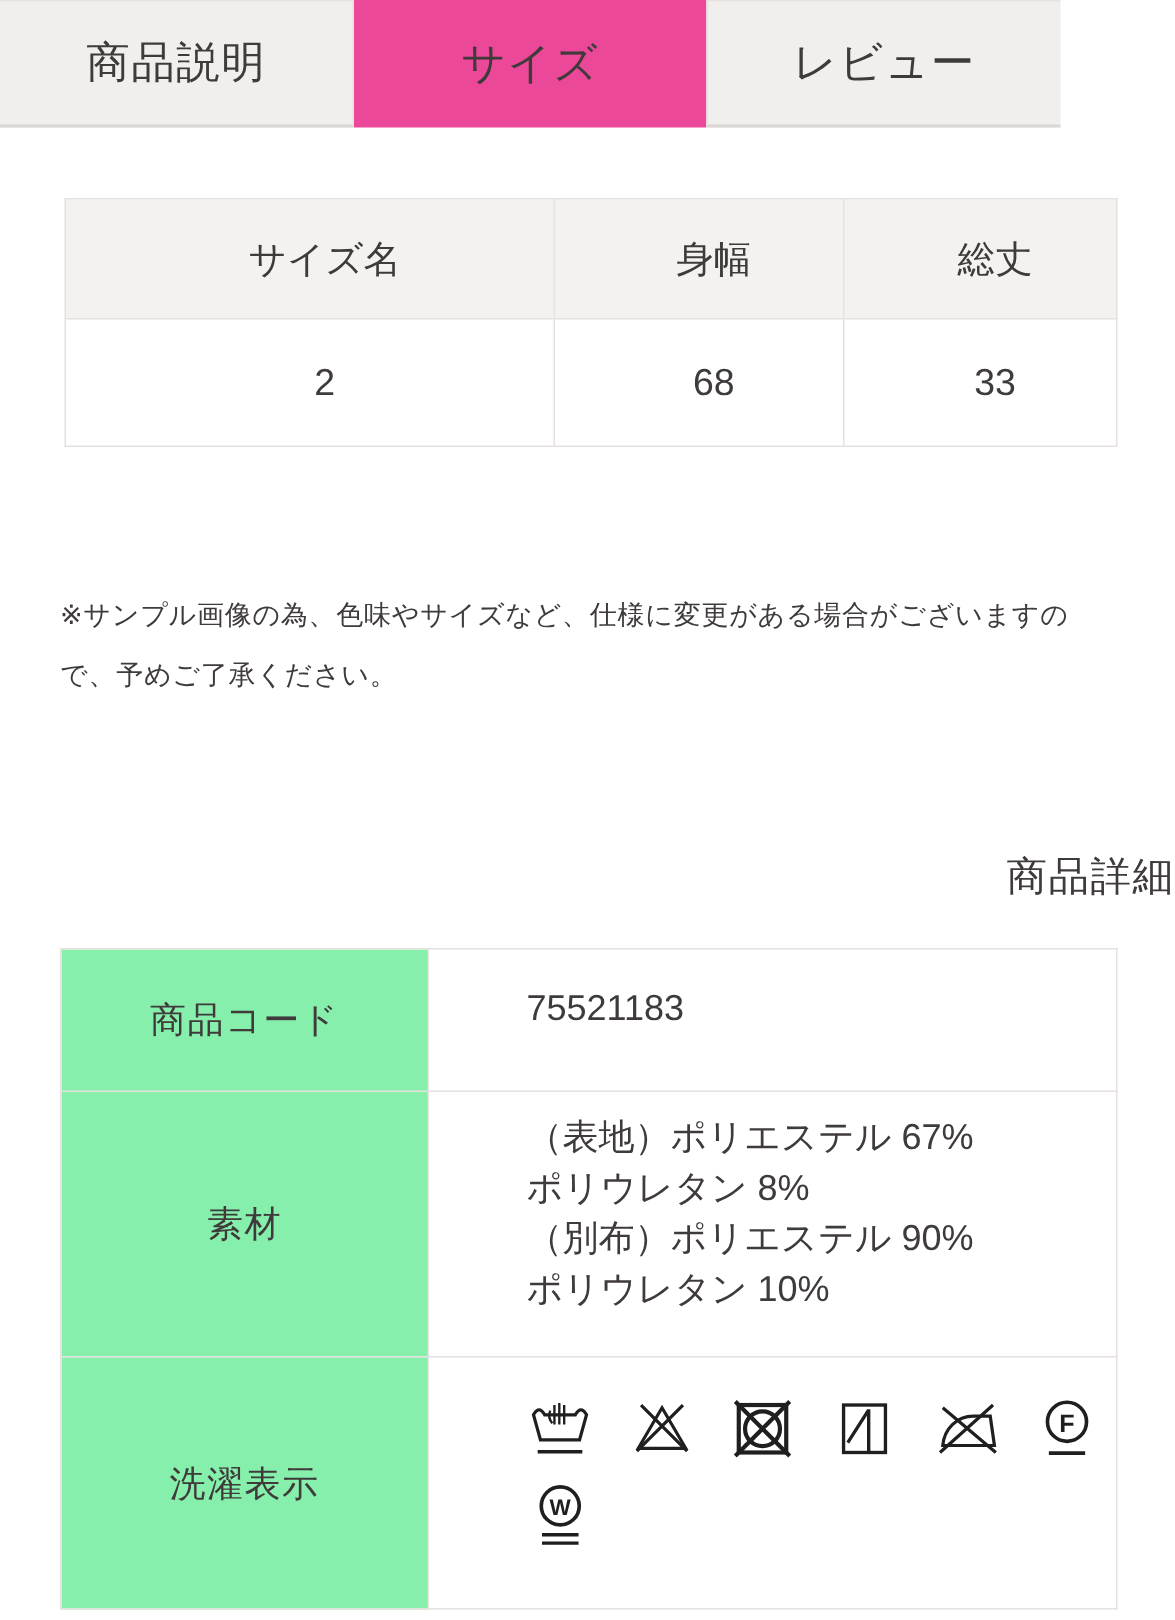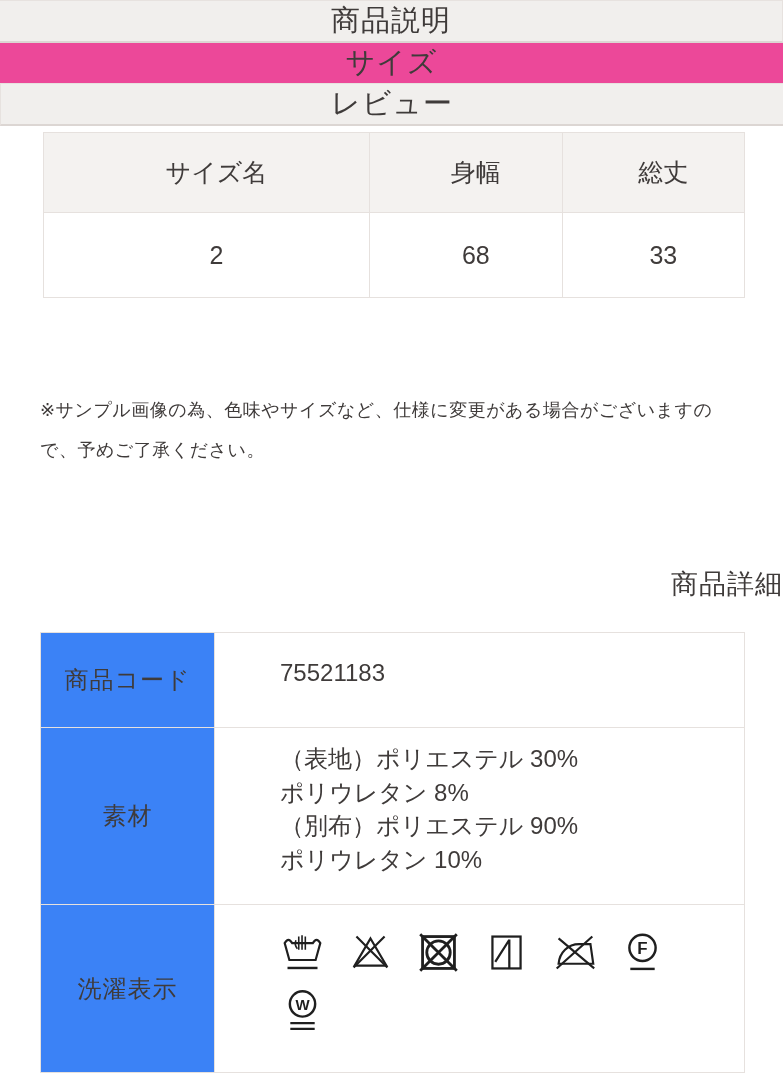--- a/index.html
+++ b/index.html
@@ -11,21 +11,21 @@
     --icon:#1f1f1f;
   }
   *{margin:0;padding:0;box-sizing:border-box;}
   html,body{background:#ffffff;}
   body{
     width:783px;height:1080px;overflow:hidden;
     font-family:"Liberation Sans","DejaVu Sans",sans-serif;
     color:var(--text);
   }
   
-  .tabbar{display:flex;height:85px;width:783px;flex-direction:column;}
+  .tabbar{display:flex;height:85px;width:707px;}
   .tab{
     flex:1;display:flex;align-items:center;justify-content:center;
     font-size:29px;letter-spacing:1px;cursor:pointer;background:#ec4899;
   }
   .tab.inactive{
     background:var(--tab-bg);
     border:1px solid #e7e2df;
     border-bottom:2px solid var(--tab-border);
   }
   .tab.inactive:first-child{border-left:none;}
@@ -60,21 +60,21 @@
   .detail-table{
     margin:30px 0 0 40px;width:705px;
     border:1px solid var(--border);
     table-layout:fixed;
   }
   .detail-table th,.detail-table td{
     border:1px solid var(--border);
     font-size:24px;font-weight:400;vertical-align:middle;
   }
   .detail-table th{
-    width:174px;background:#3b82f6;text-align:center;letter-spacing:1px;
+    width:245px;background:#86efac;text-align:center;letter-spacing:1px;
   }
   .detail-table td{
     background:#fff;padding:14px 10px 28px 65px;text-align:left;
   }
   .row-code{height:95px;}
   .row-material{height:148px;}
   .row-care{height:168px;}
   .value-lines div{line-height:33.5px;}
   
   .icon-rows{display:flex;flex-direction:column;gap:11px;}
@@ -158,21 +158,21 @@
 <table class="detail-table">
   <tbody>
     <tr class="row-code">
       <th>商品コード</th>
       <td>75521183</td>
     </tr>
     <tr class="row-material">
       <th>素材</th>
       <td>
         <div class="value-lines">
-          <div>（表地）ポリエステル 30%</div>
+          <div>（表地）ポリエステル 67%</div>
           <div>ポリウレタン 8%</div>
           <div>（別布）ポリエステル 90%</div>
           <div>ポリウレタン 10%</div>
         </div>
       </td>
     </tr>
     <tr class="row-care">
       <th>洗濯表示</th>
       <td>
         <div class="icon-rows">

